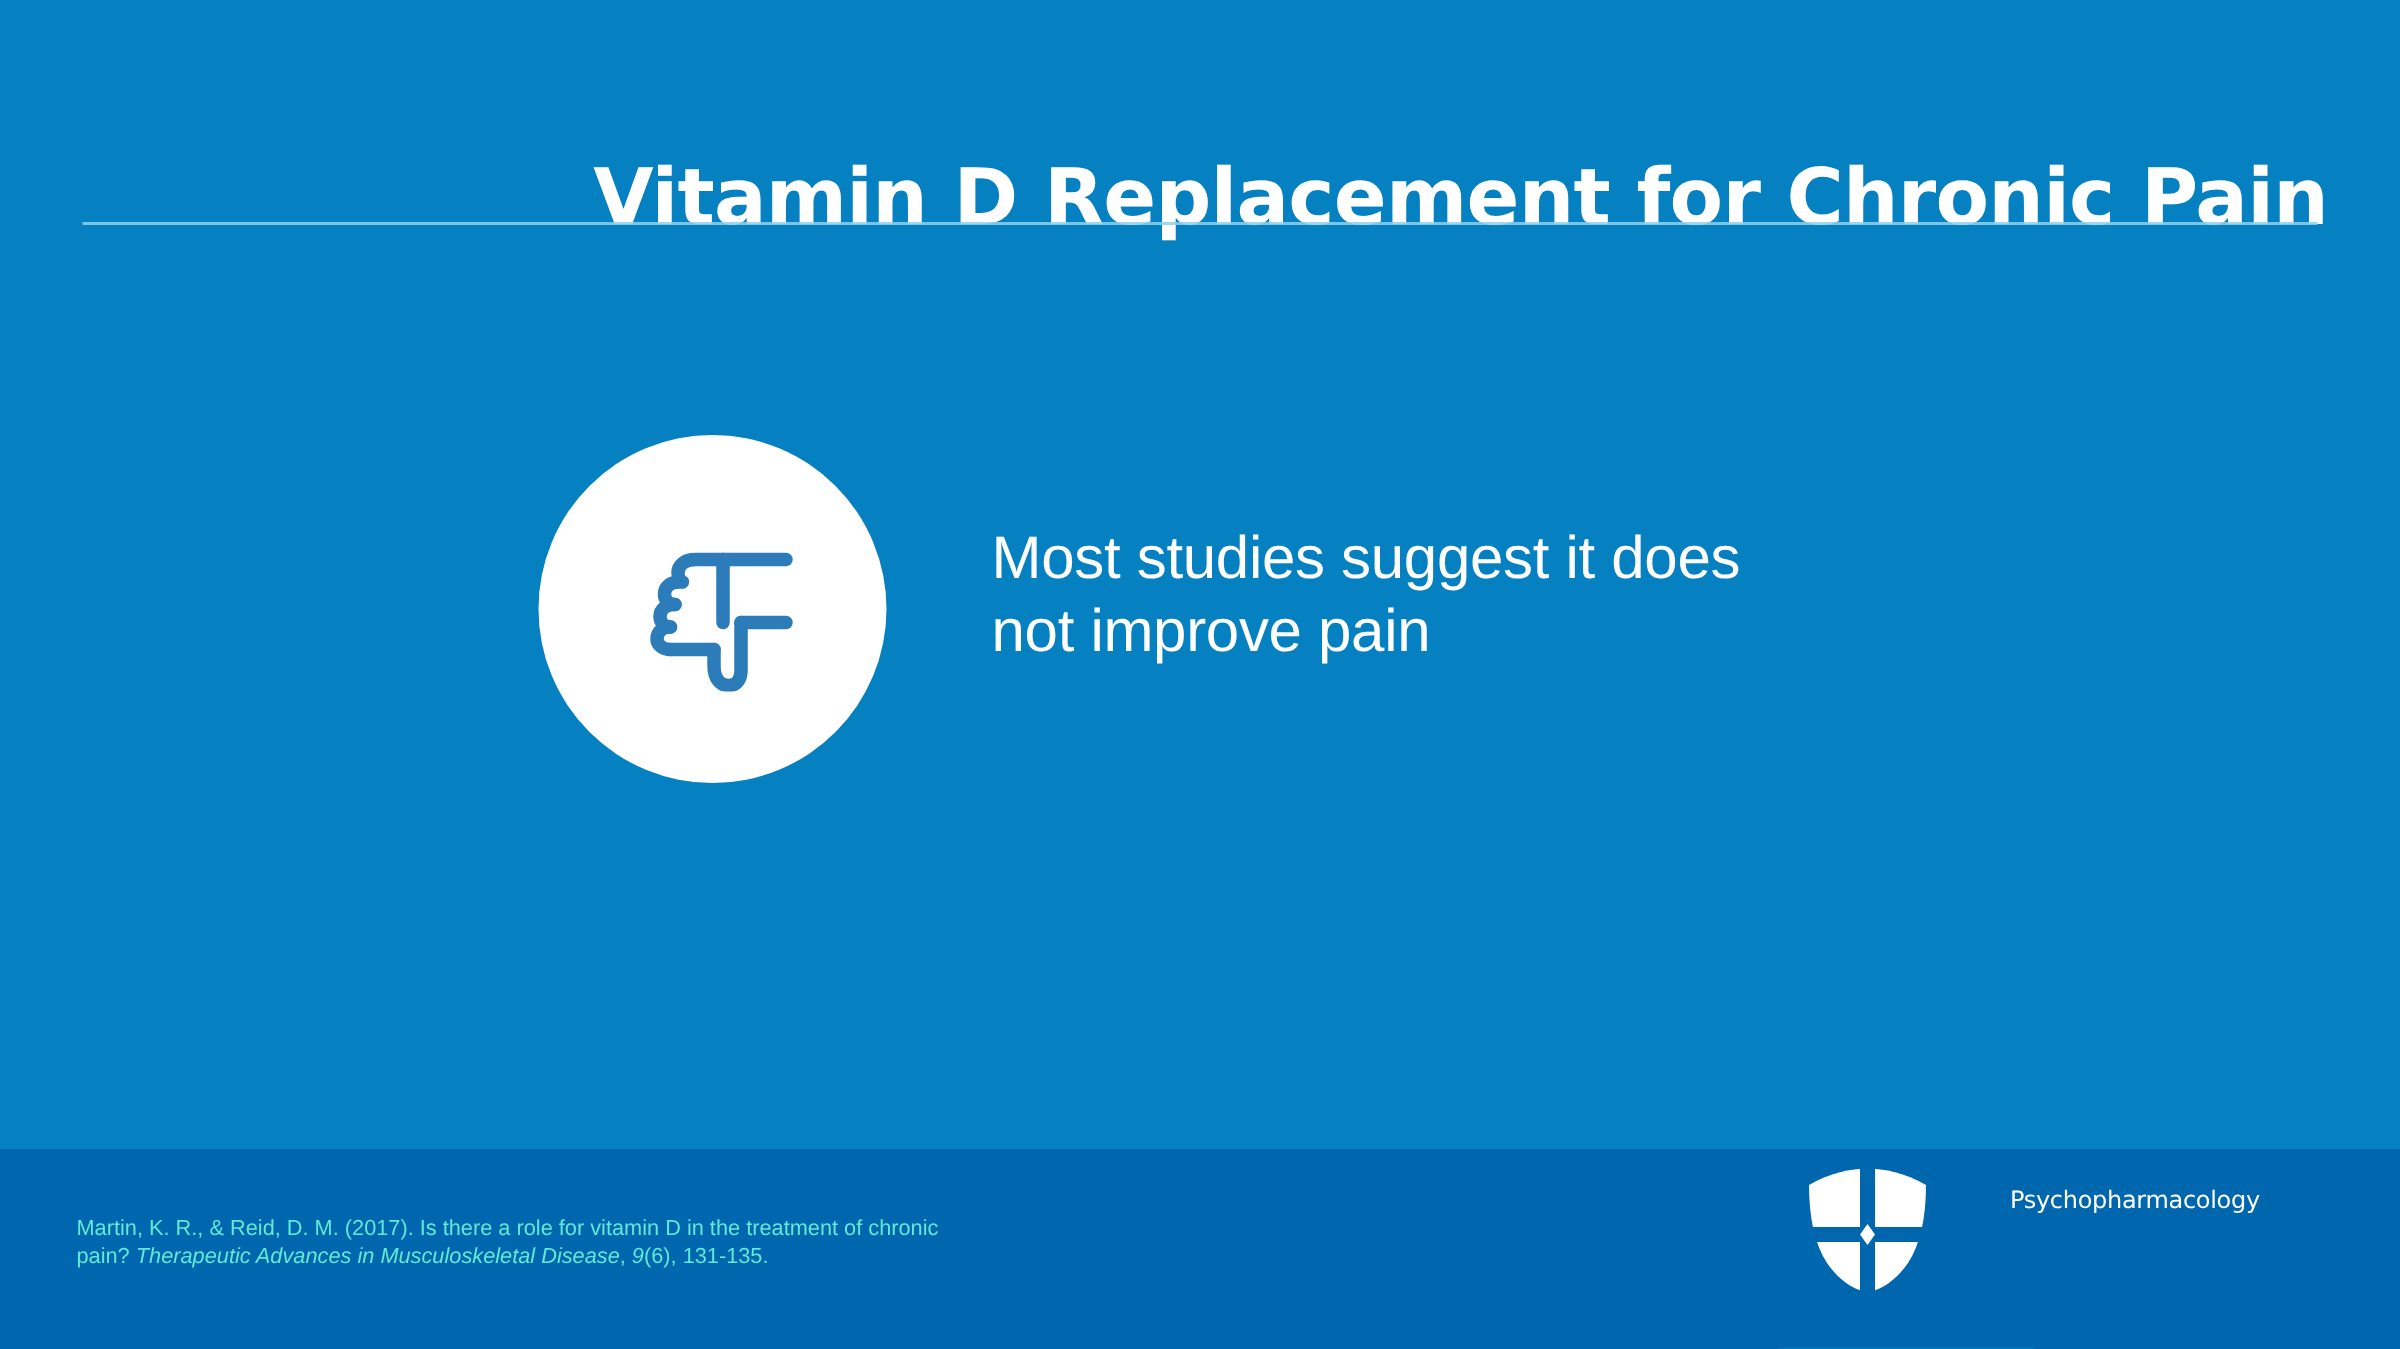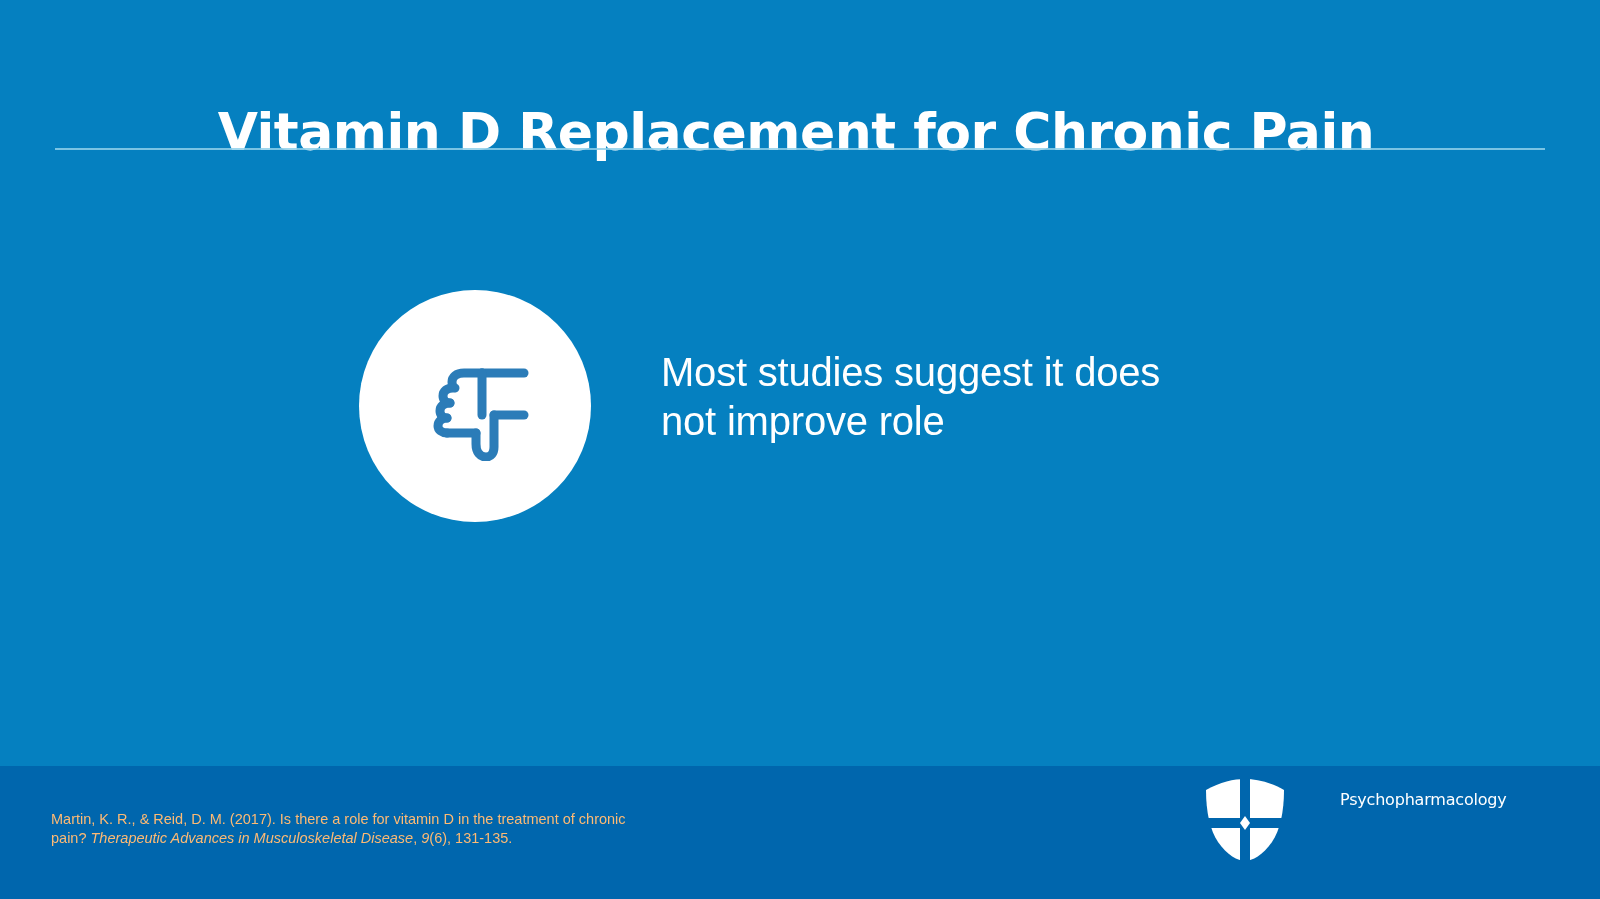--- a/index.html
+++ b/index.html
@@ -22,22 +22,21 @@
     overflow: hidden;
   }
 
   
   #title-area {
     position: absolute;
     left: 0;
     top: 62px;
     width: 1552px;
     height: 70px;
-    text-align: center;
-    padding-left: 20px;
+    text-align: right;
   }
   #slide-title {
     display: inline-block;
     color: #ffffff;
     font-family: "DejaVu Sans", sans-serif;
     font-size: 52px;
     font-weight: bold;
     letter-spacing: -0.5px;
     line-height: 70px;
     white-space: nowrap;
@@ -95,21 +94,21 @@
     width: 1600px;
     height: 133px;
     background: #0066ad;
   }
 
   #citation {
     position: absolute;
     left: 51px;
     top: 29px;
     width: 600px;
-    color: #fdba74;
+    color: #5eead4;
     font-family: "Liberation Sans", sans-serif;
     font-size: 14.5px;
     line-height: 19px;
   }
   #citation .ital {
     font-style: italic;
   }
 
   
   #brand-logo {
@@ -169,21 +168,21 @@
       <path d="M56 82 L56 93 C56 101 60 106 66 106 C71 106 74 102 74 96 L74 64"></path>
 
       <path d="M74 64 L104 64"></path>
 
       <path d="M62 22 L62 64"></path>
     </svg>
   </div>
 
   <div id="statement">
     <div>Most studies suggest it does</div>
-    <div>not improve role</div>
+    <div>not improve pain</div>
   </div>
 
   <div id="footer">
 
     <p id="citation"><span>Martin, K. R., &amp; Reid, D. M. (2017). Is there a role for vitamin D in the treatment of chronic pain? </span><span class="ital">Therapeutic Advances in Musculoskeletal Disease</span><span>, </span><span class="ital">9</span><span>(6), 131-135.</span></p>
 
     <div id="brand-logo">
       <svg id="shield-icon" viewBox="0 0 82 84" xmlns="http://www.w3.org/2000/svg">
         <defs>
           <clipPath id="shieldClip">

